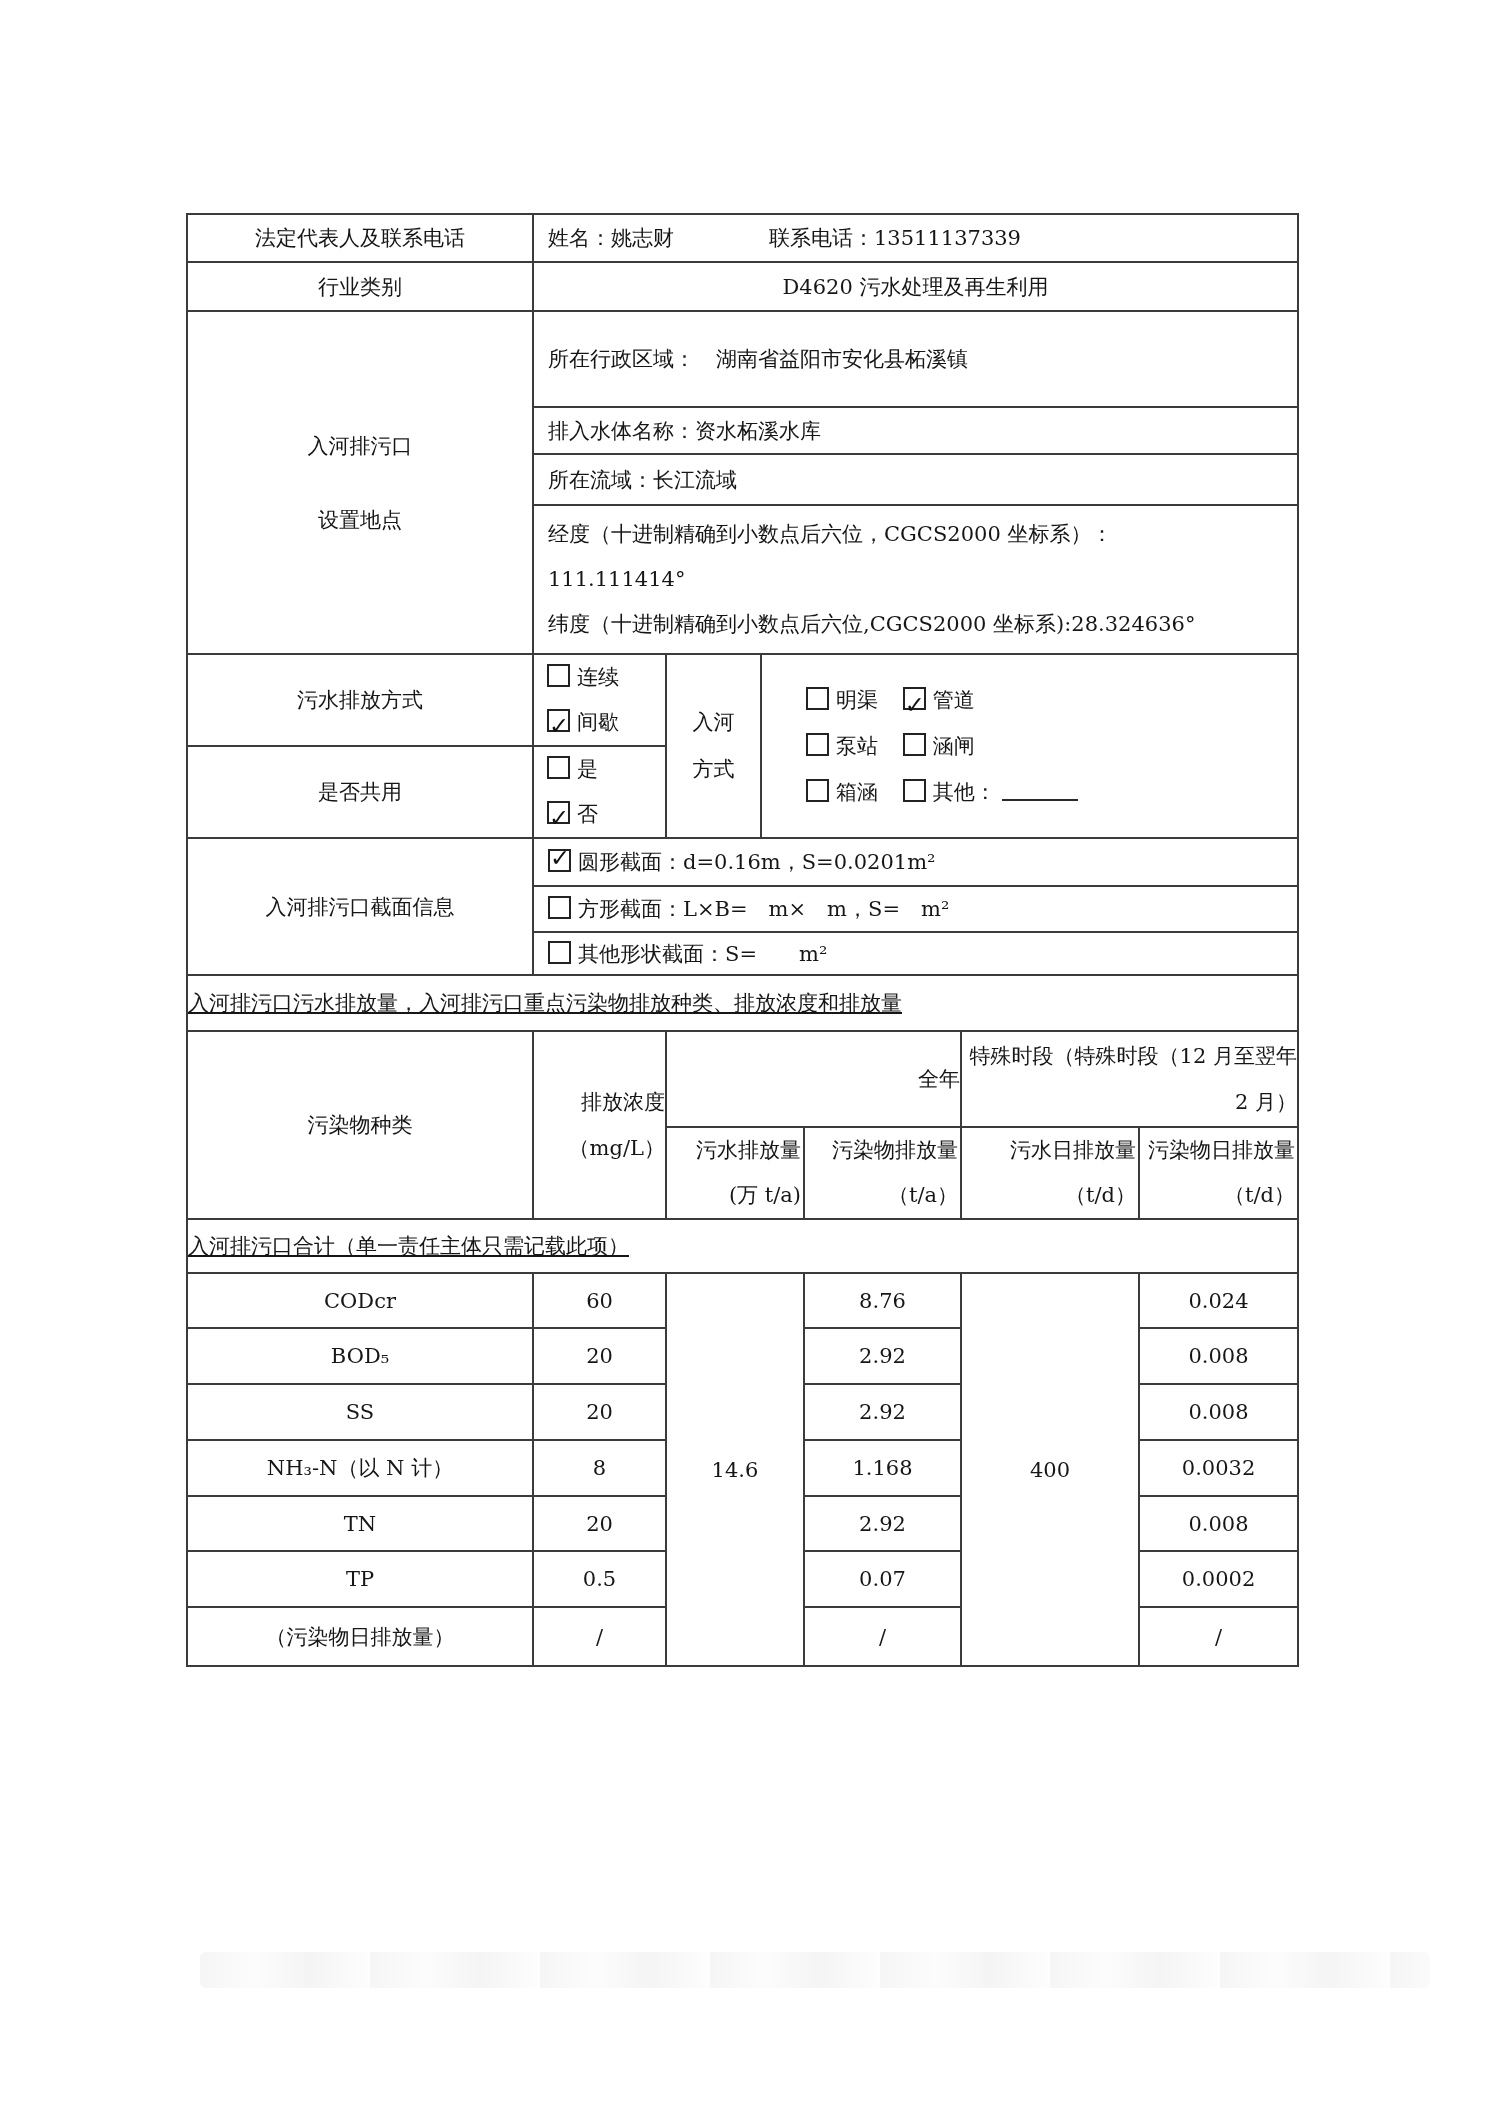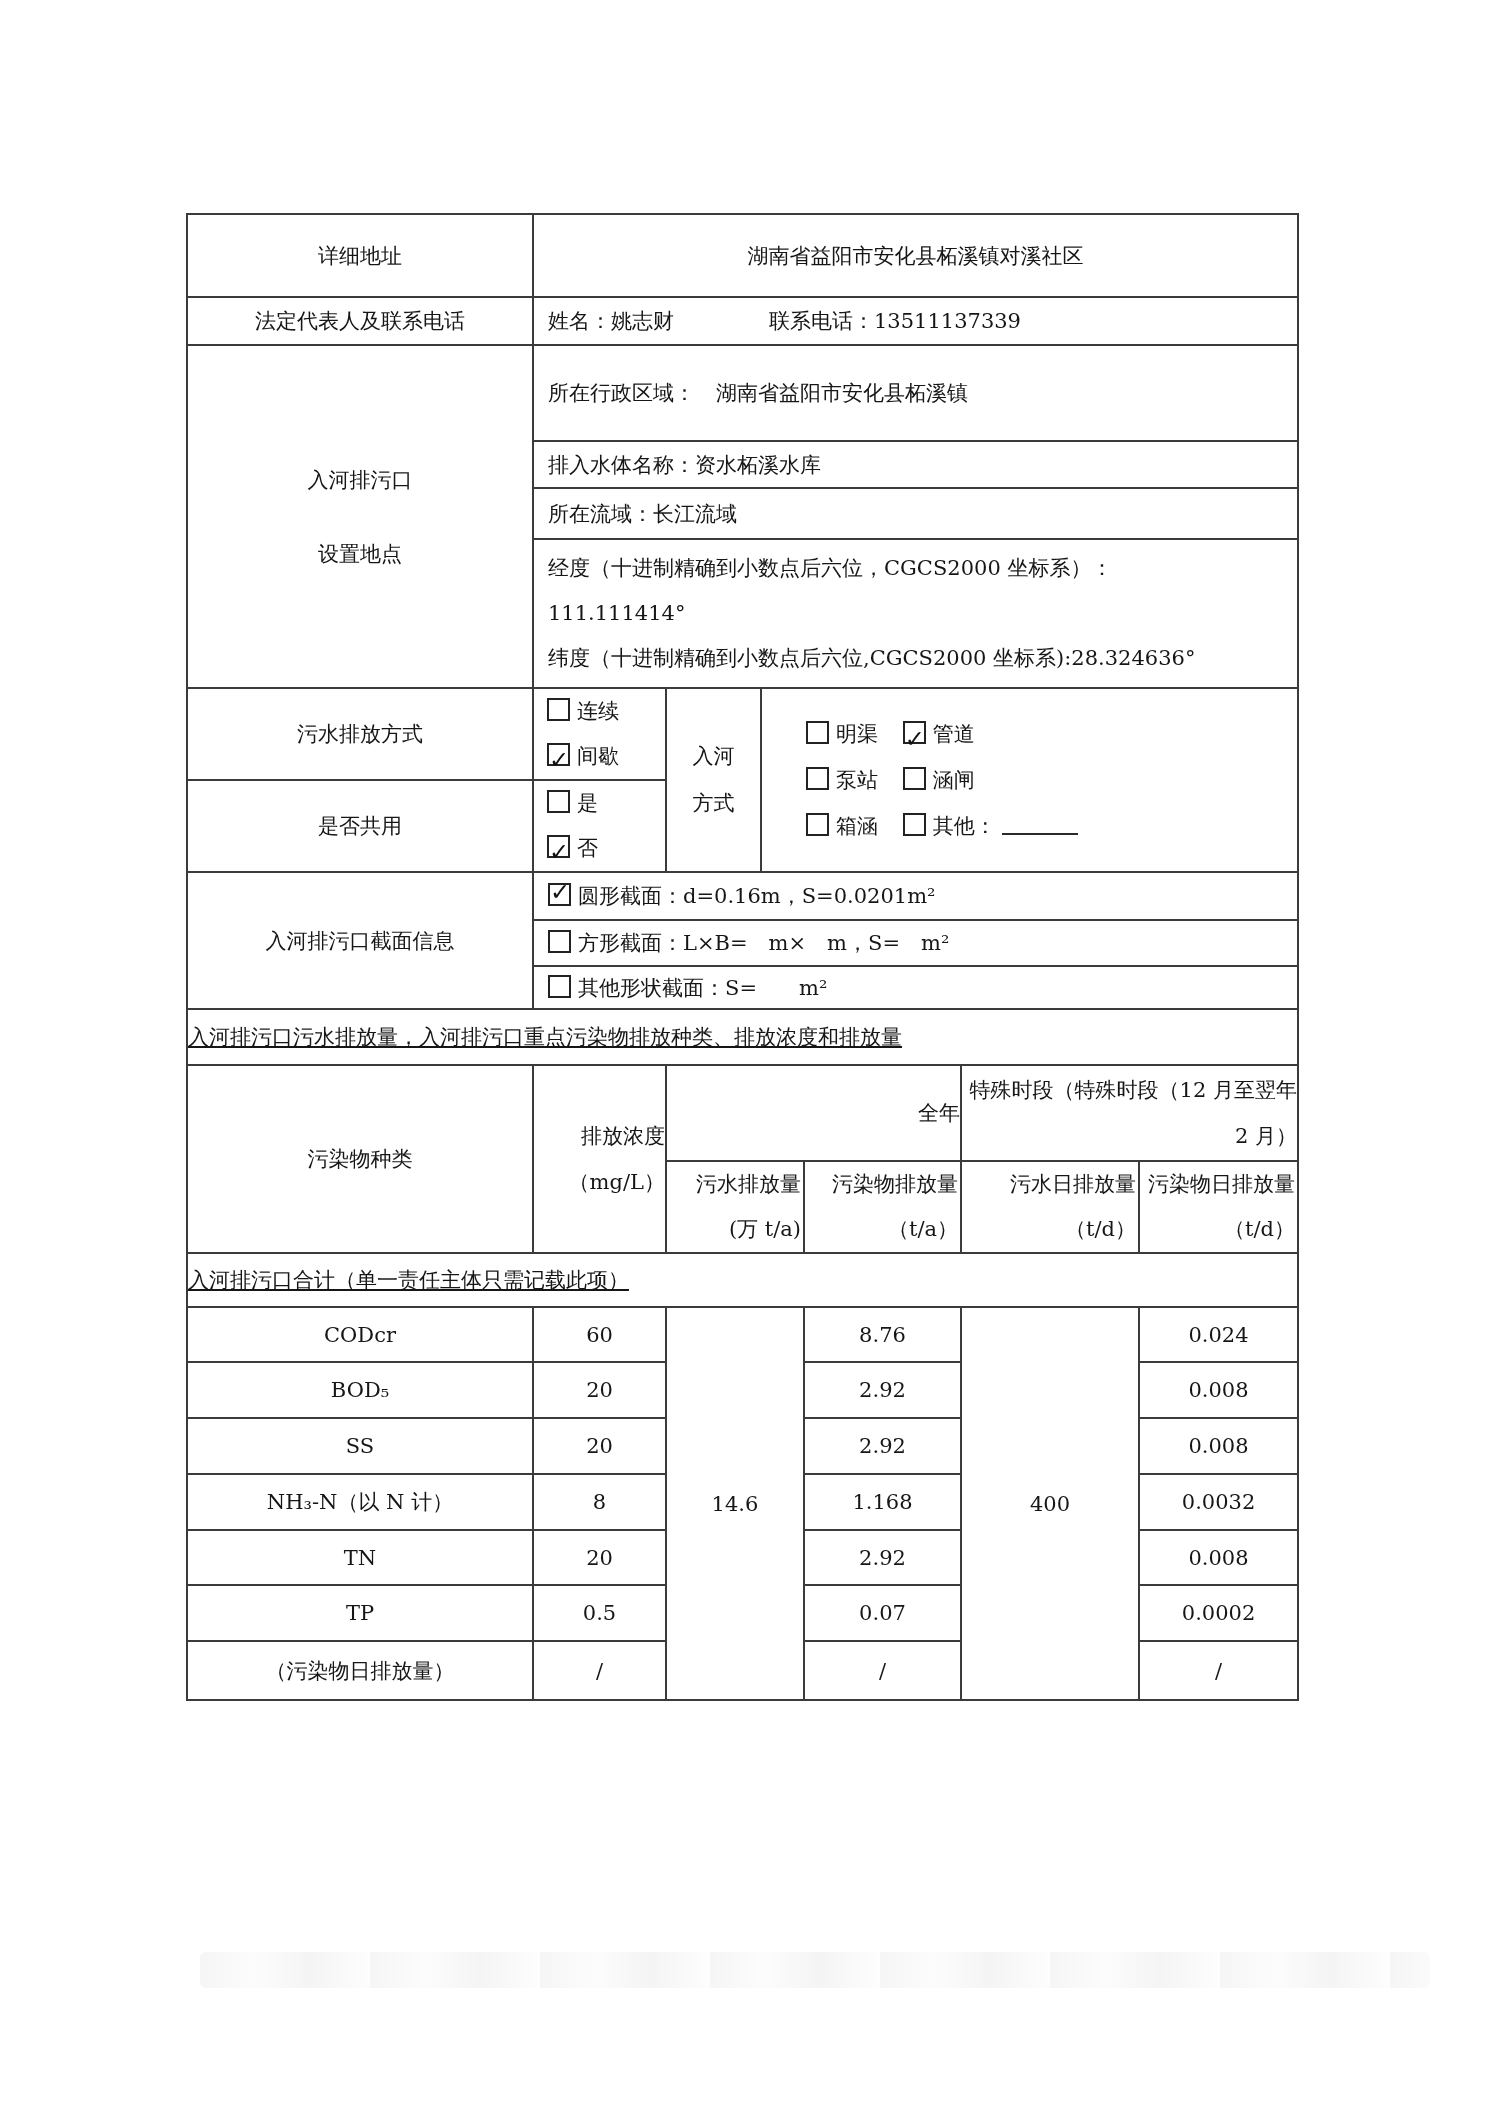--- a/index.html
+++ b/index.html
@@ -77,29 +77,29 @@
 
 <div class="page">
   <div class="doc">
 
     <table class="sec">
       <colgroup>
           <col style="width:346px">
           <col style="width:765px">
         </colgroup>
       <tbody>
-          <tr style="height:83px">
-        <td class="lbl">详细地址</td>
-        <td class="ctr">湖南省益阳市安化县柘溪镇对溪社区</td>
-      </tr>
       <tr style="height:48px">
         <td class="lbl">法定代表人及联系电话</td>
         <td class="lft">
           <span>姓名：姚志财</span><span class="gap"></span><span>联系电话：13511137339</span>
         </td>
+      </tr>
+      <tr style="height:49px">
+        <td class="lbl">行业类别</td>
+        <td class="ctr">D4620 污水处理及再生利用</td>
       </tr>
     </tbody>
       </table>
 
     <table class="sec">
       <colgroup>
           <col style="width:346px">
           <col style="width:765px">
         </colgroup>
       <tbody>

